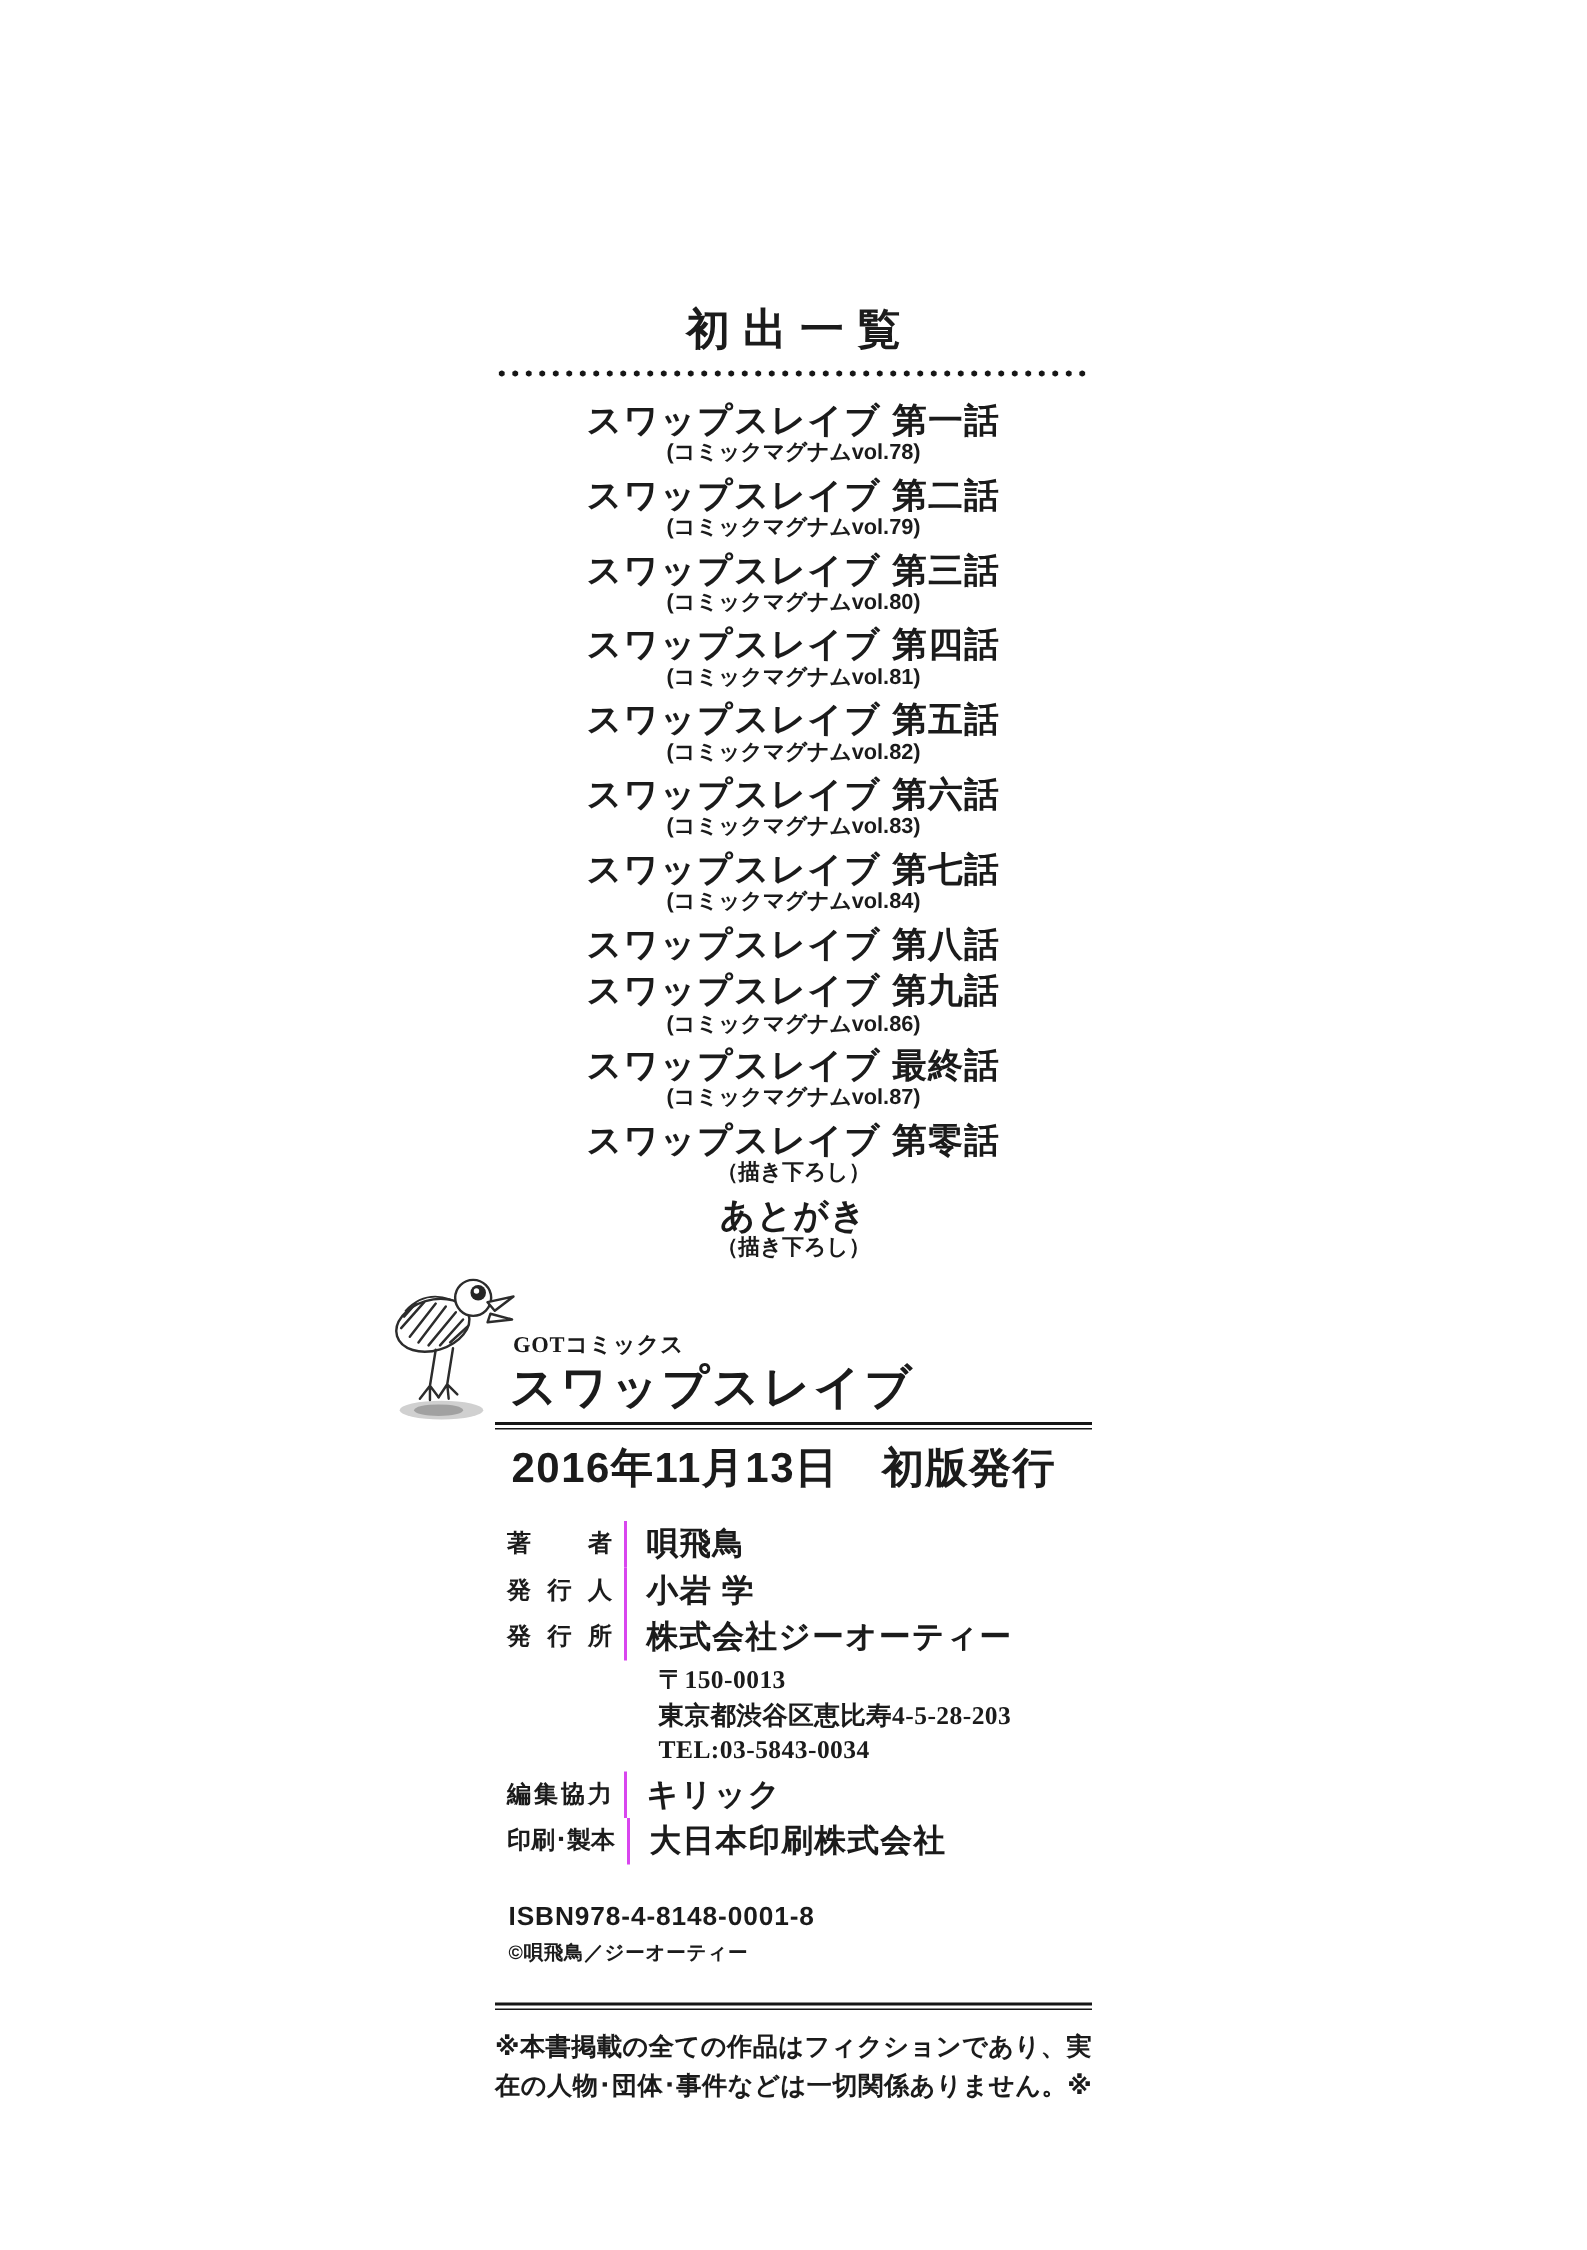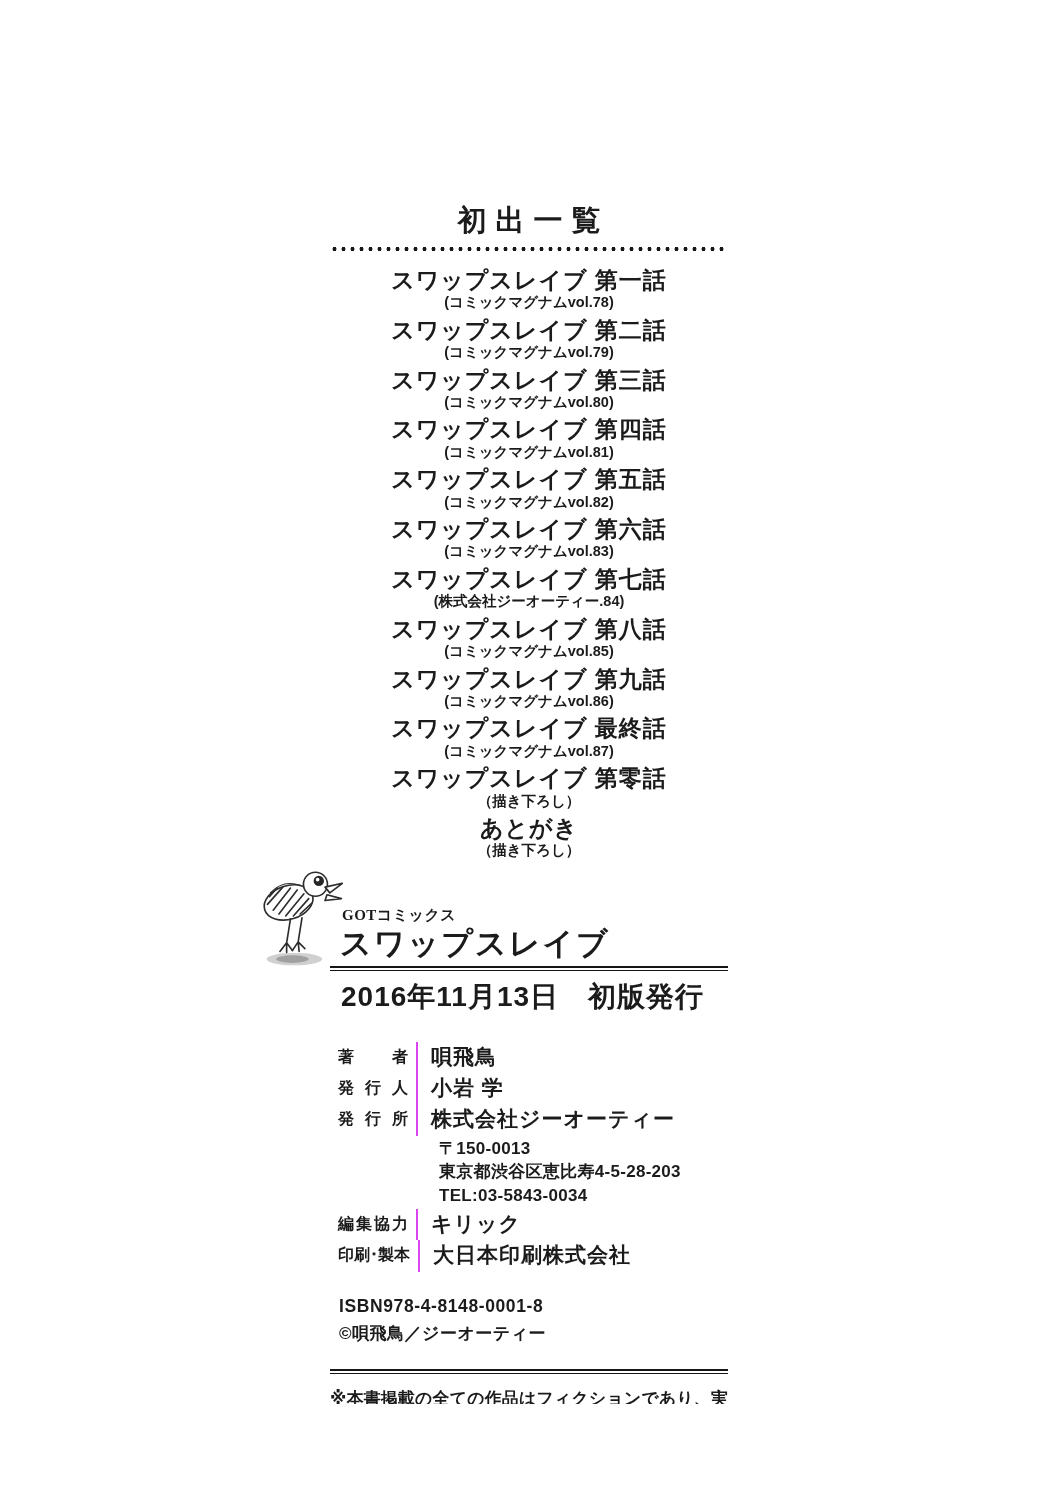--- a/index.html
+++ b/index.html
@@ -84,22 +84,23 @@
   .rule-header{margin-top:5px;}
   .edition{
     font-size:28px;
     font-weight:700;
     padding-left:11px;
     margin-top:7px;
     letter-spacing:1px;
   }
   
   .colophon-rows{
-    margin-top:26px;
+    margin-top:16px;
     padding-left:8px;
+    font-family:Liberation Serif, serif;
   }
   .crow{
     display:flex;
     align-items:baseline;
   }
   .clabel{
     flex:0 0 70px;
     font-size:16px;
     font-weight:600;
     text-align:justify;
@@ -130,21 +131,21 @@
   .isbn{
     margin-top:24px;
     padding-left:9px;
     font-size:17.5px;
     font-weight:700;
     letter-spacing:0.6px;
   }
   .copyright{
     margin-top:5px;
     padding-left:9px;
-    font-size:17px;
+    font-size:13px;
     font-weight:700;
     letter-spacing:0.5px;
   }
   
   .legal{margin-top:24px;}
   .disclaimer{
     margin:12px 0 0 0;
     font-size:16.8px;
     font-weight:600;
     line-height:26px;
@@ -189,26 +190,25 @@
             <div class="entry-source">(コミックマグナムvol.82)</div>
           </div>
 
           <div class="entry">
             <div class="entry-title">スワップスレイブ 第六話</div>
             <div class="entry-source">(コミックマグナムvol.83)</div>
           </div>
 
           <div class="entry">
             <div class="entry-title">スワップスレイブ 第七話</div>
-            <div class="entry-source">(株式会社ジーオーティー.84)</div>
+            <div class="entry-source">(コミックマグナムvol.84)</div>
           </div>
 
           <div class="entry">
             <div class="entry-title">スワップスレイブ 第八話</div>
-            <div class="entry-source">(コミックマグナムvol.85)</div>
           </div>
 
           <div class="entry">
             <div class="entry-title">スワップスレイブ 第九話</div>
             <div class="entry-source">(コミックマグナムvol.86)</div>
           </div>
 
           <div class="entry">
             <div class="entry-title">スワップスレイブ 最終話</div>
             <div class="entry-source">(コミックマグナムvol.87)</div>

